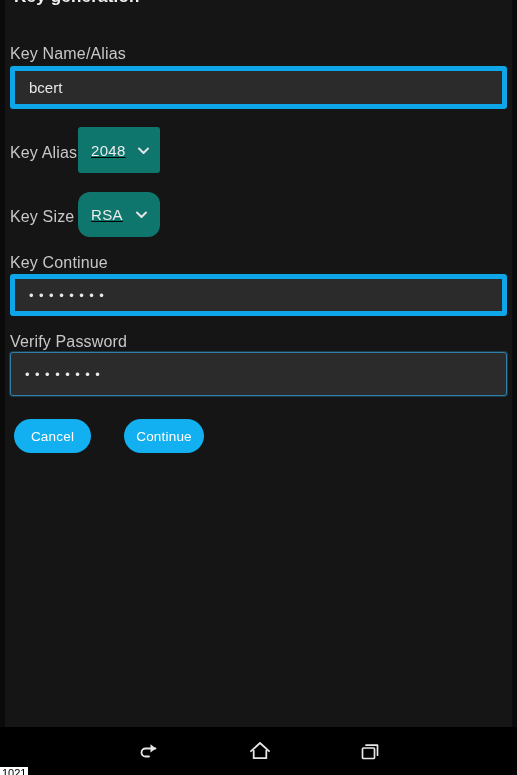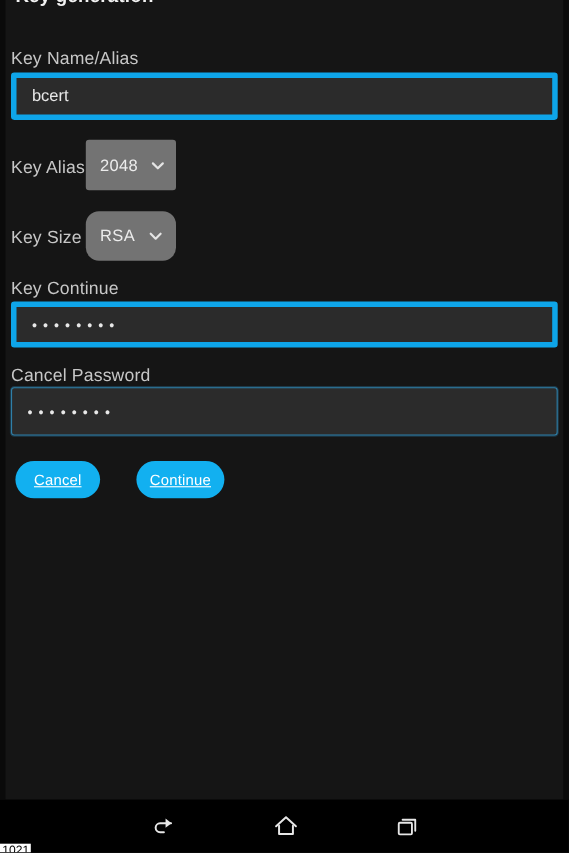--- a/index.html
+++ b/index.html
@@ -97,27 +97,28 @@
   .dots {
     font-size: 13px;
     letter-spacing: 5.5px;
     color: #e8e8e8;
     line-height: 1;
   }
 
   
   .select-wrap {
     position: absolute;
-    background: #737373;
+    background: #0f766e;
     border-radius: 3px;
     display: flex;
     align-items: center;
     justify-content: space-between;
     padding: 0 11px 0 13px;
     cursor: pointer;
+    text-decoration: underline;
   }
 
   .select-value {
     font-size: 15px;
     color: #ececec;
     letter-spacing: .3px;
   }
 
   .chev {
     width: 15px;
@@ -137,21 +138,20 @@
     color: #ffffff;
     font-family: "Liberation Sans", sans-serif;
     font-size: 13.5px;
     font-weight: normal;
     letter-spacing: .2px;
     cursor: pointer;
     padding: 0 18px;
     display: flex;
     align-items: center;
     justify-content: center;
-    text-decoration: underline;
   }
 
   
   .navbar {
     position: absolute;
     left: 0;
     bottom: 0;
     width: 517px;
     height: 48px;
     background: #000000;
@@ -224,21 +224,21 @@
           </svg>
         </span>
       </div>
 
       <div class="field-label" style="left:10px; top:254px;">Key Continue</div>
 
       <div class="text-input" style="left:10px; top:274px; width:497px; height:42px;">
         <span class="dots">••••••••</span>
       </div>
 
-      <div class="field-label" style="left:10px; top:333px;">Cancel Password</div>
+      <div class="field-label" style="left:10px; top:333px;">Verify Password</div>
 
       <div class="text-input focused" style="left:10px; top:352px; width:497px; height:44px;">
         <span class="dots">••••••••</span>
       </div>
 
       <button class="btn" style="left:14px; top:419px; width:77px;">Cancel</button>
 
       <button class="btn" style="left:124px; top:419px; width:80px;">Continue</button>
 
     </div>

